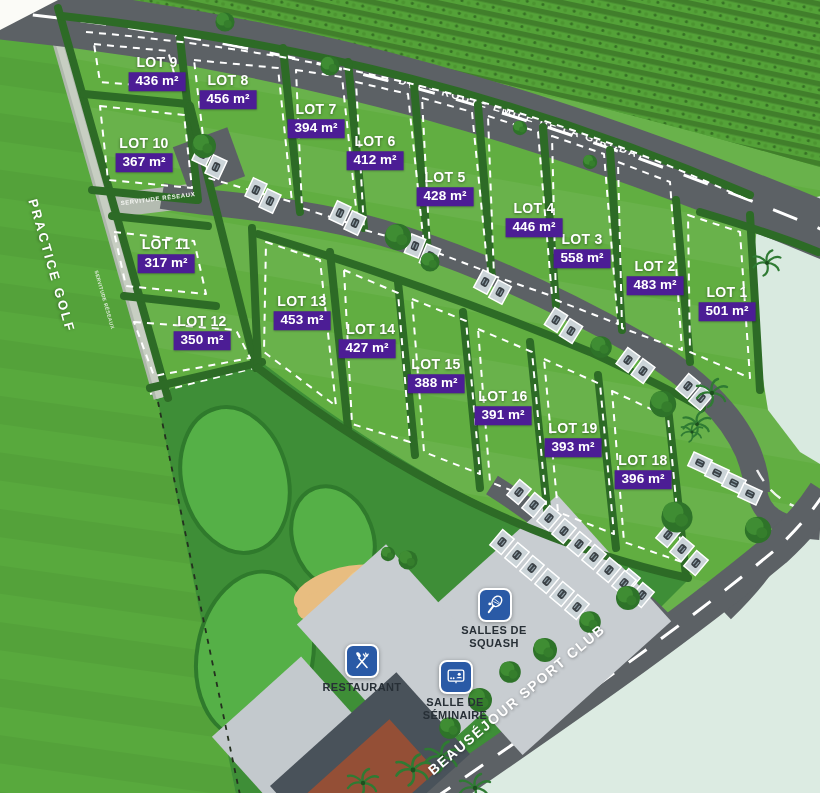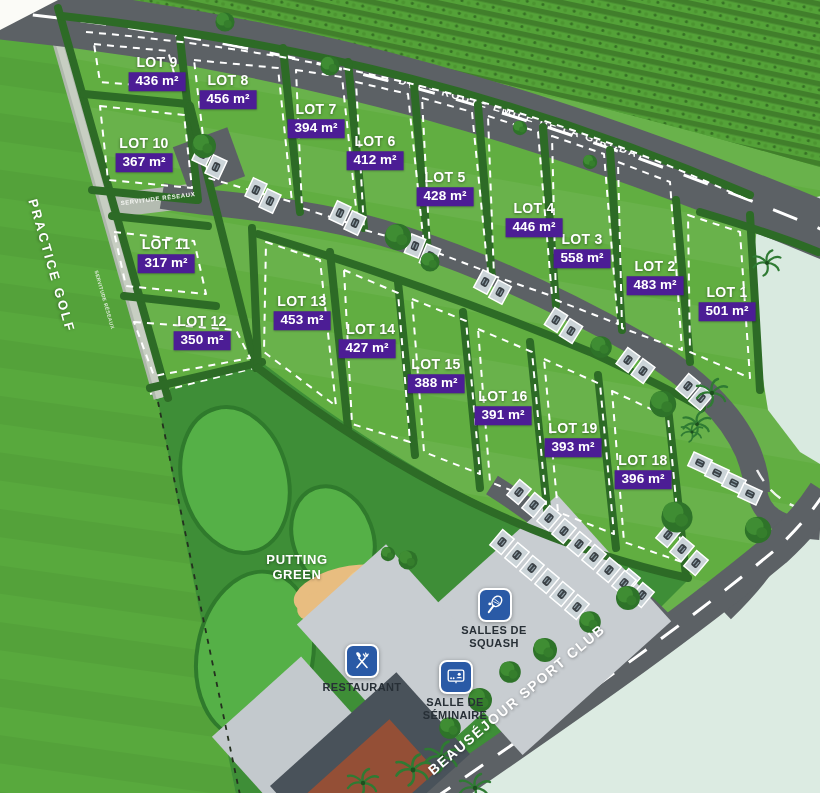--- a/index.html
+++ b/index.html
@@ -269,21 +269,20 @@
         <use href="#palm" transform="translate(413,770) scale(1.1)"></use>
       <use href="#palm" transform="translate(363,783)"></use>
         <use href="#palm" transform="translate(475,788)"></use>
     </g>
 
     <path d="M0,0 L58,0 L0,30 Z" fill="#FBFBF7"></path>
   </svg>
 
   <div class="overlay-label rot-label practice" style="left:51px;top:266px;transform:translate(-50%,-50%) rotate(74deg);">PRACTICE GOLF</div>
 
-  <div class="overlay-label rot-label putting" style="left:297px;top:568px;">PUTTING GREEN</div>
 
   <div class="overlay-label rot-label servitude" style="left:158px;top:199px;transform:translate(-50%,-50%) rotate(-7deg);">SERVITUDE RÉSEAUX</div>
 
   <div class="overlay-label rot-label servitude-path" style="left:104px;top:300px;transform:translate(-50%,-50%) rotate(74deg);">SERVITUDE RÉSEAUX</div>
 
   <div class="overlay-label rot-label sportclub" style="left:517px;top:700px;transform:translate(-50%,-50%) rotate(-40deg);">BEAUSÉJOUR SPORT CLUB</div>
 
   <div class="fac-icon" style="left:362px;top:661px;">
     <svg viewBox="0 0 24 24">
         <g stroke="#fff" stroke-width="1.7" stroke-linecap="round" fill="none">

